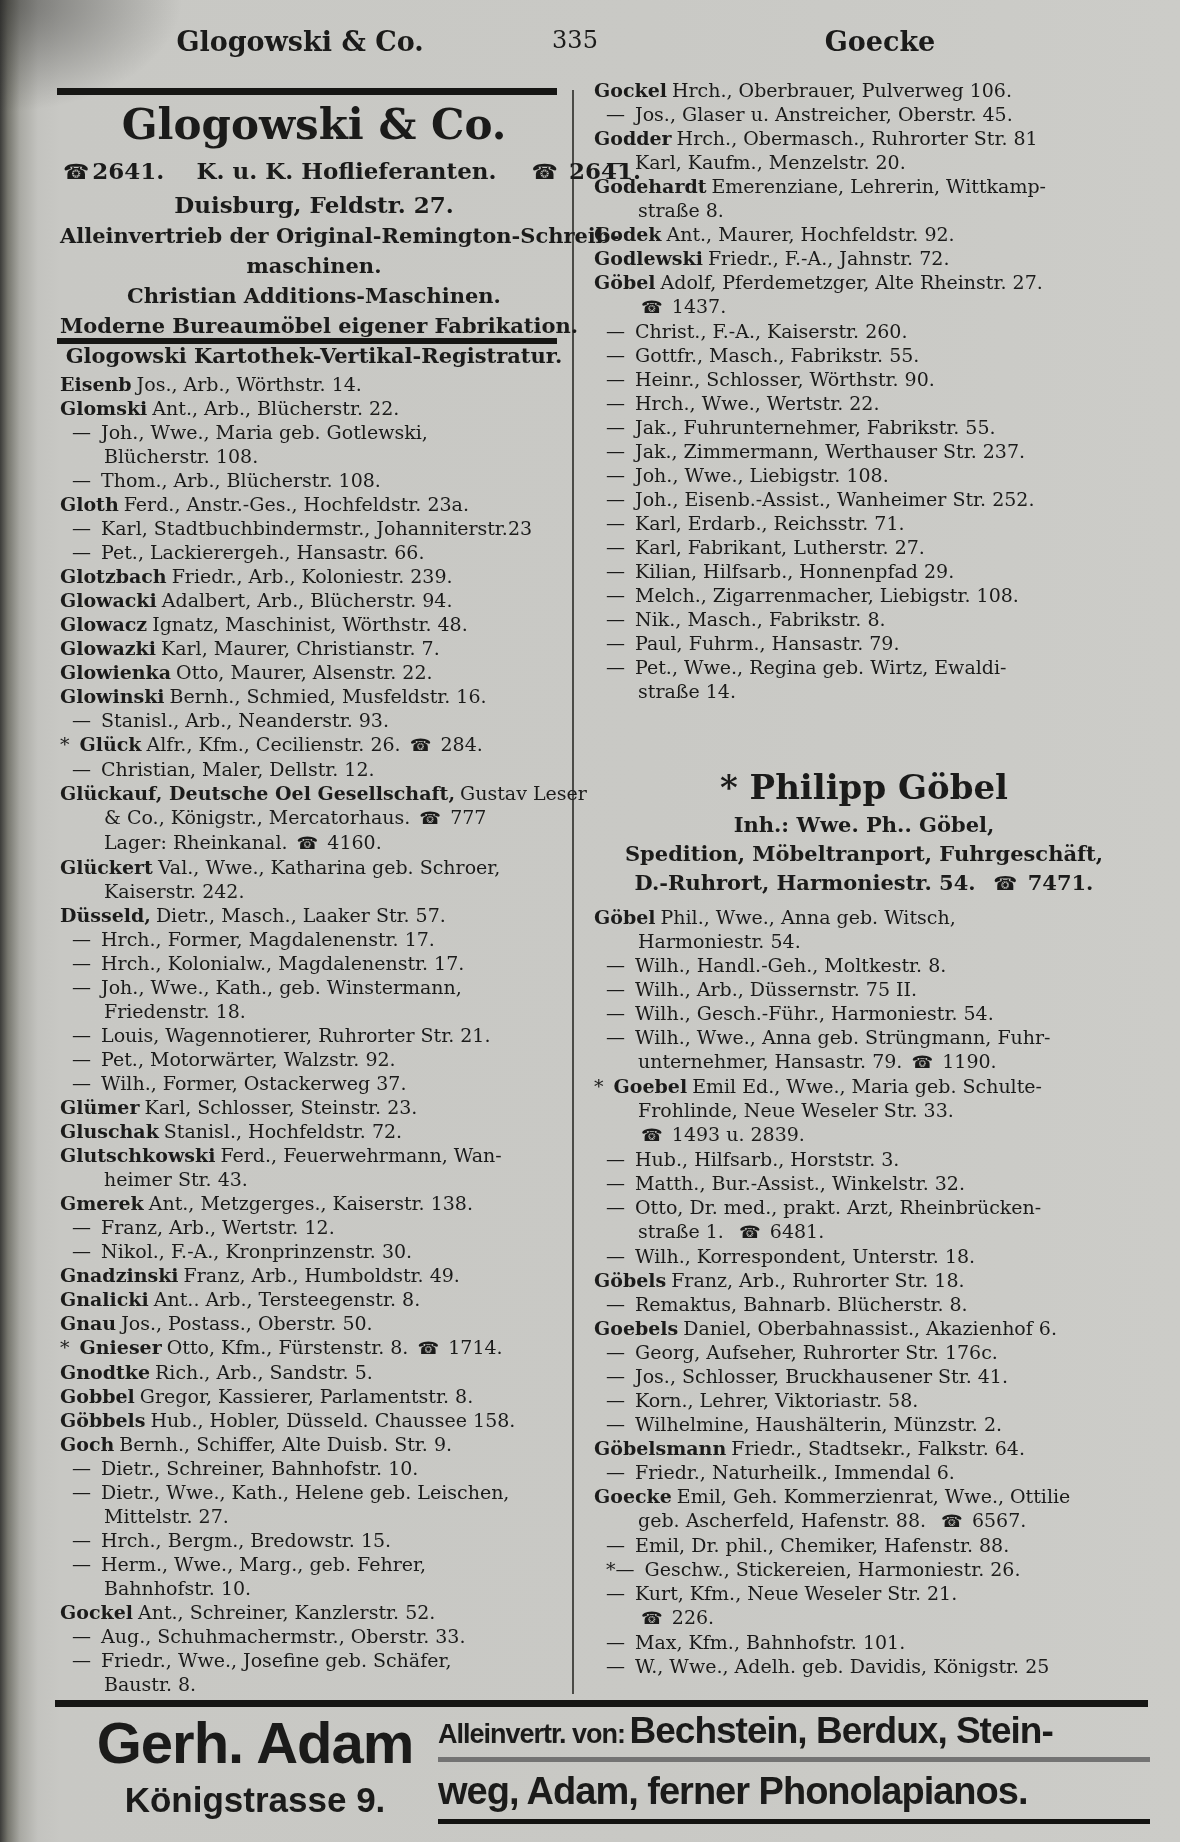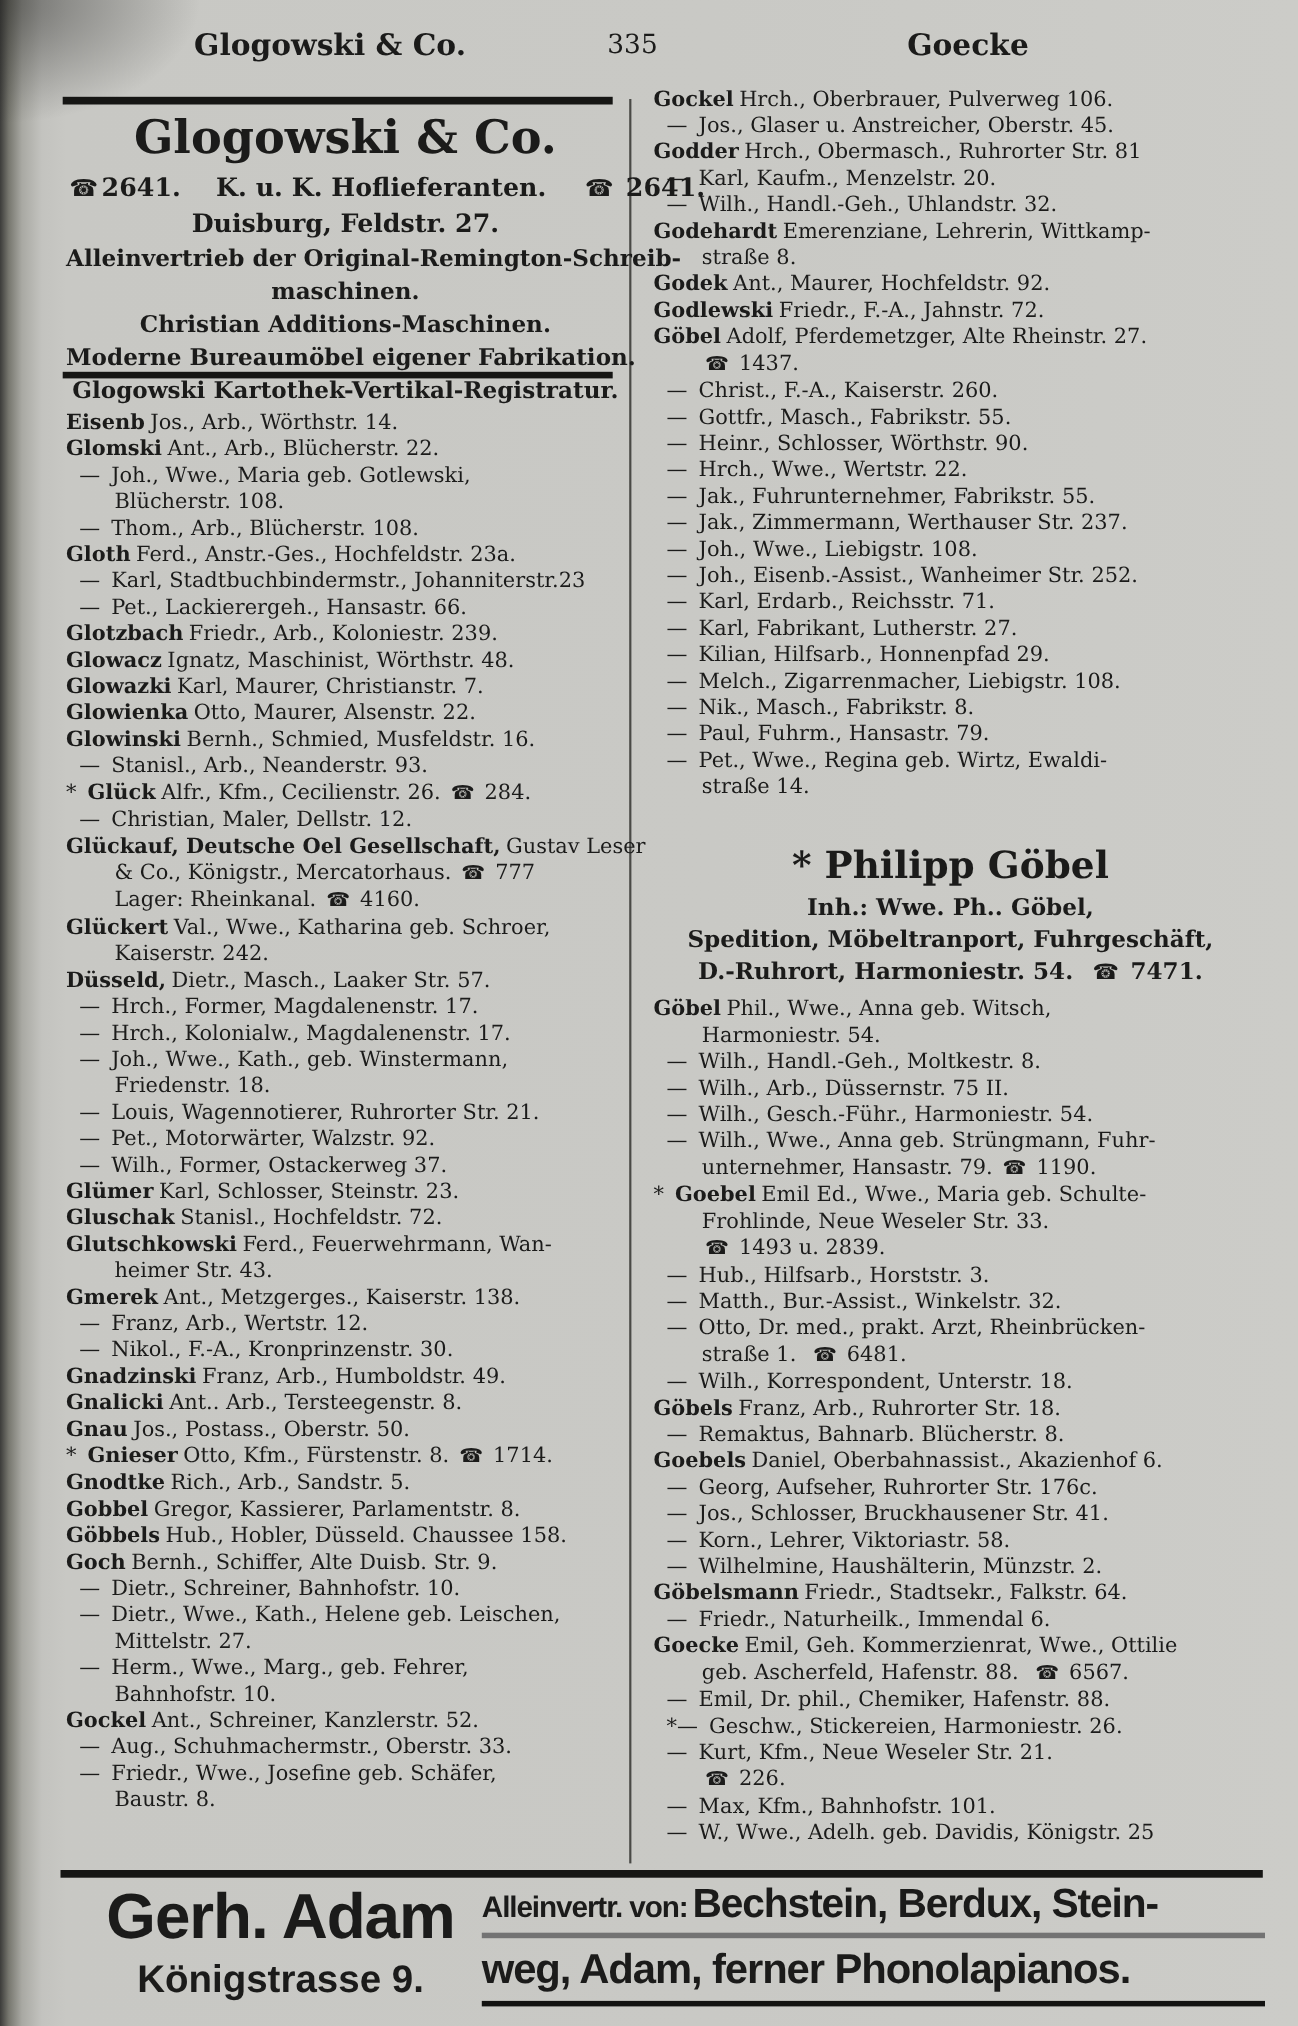--- a/index.html
+++ b/index.html
@@ -95,20 +95,21 @@
 <div class="left-entries">
     <div class="ln"><span class="b">Eisenb</span>Jos., Arb., Wörthstr. 14.</div>
     <div class="ln"><span class="b">Glomski</span>Ant., Arb., Blücherstr. 22.</div>
     <div class="ln i1"><span class="pfx">— </span>Joh., Wwe., Maria geb. Gotlewski,</div>
     <div class="ln i2">Blücherstr. 108.</div>
     <div class="ln i1"><span class="pfx">— </span>Thom., Arb., Blücherstr. 108.</div>
     <div class="ln"><span class="b">Gloth</span>Ferd., Anstr.-Ges., Hochfeldstr. 23a.</div>
     <div class="ln i1"><span class="pfx">— </span>Karl, Stadtbuchbindermstr., Johanniterstr.23</div>
     <div class="ln i1"><span class="pfx">— </span>Pet., Lackierergeh., Hansastr. 66.</div>
     <div class="ln"><span class="b">Glotzbach</span>Friedr., Arb., Koloniestr. 239.</div>
+    <div class="ln"><span class="b">Glowacki</span>Adalbert, Arb., Blücherstr. 94.</div>
     <div class="ln"><span class="b">Glowacz</span>Ignatz, Maschinist, Wörthstr. 48.</div>
     <div class="ln"><span class="b">Glowazki</span>Karl, Maurer, Christianstr. 7.</div>
     <div class="ln"><span class="b">Glowienka</span>Otto, Maurer, Alsenstr. 22.</div>
     <div class="ln"><span class="b">Glowinski</span>Bernh., Schmied, Musfeldstr. 16.</div>
     <div class="ln i1"><span class="pfx">— </span>Stanisl., Arb., Neanderstr. 93.</div>
     <div class="ln"><span class="pfx">* </span><span class="b">Glück</span>Alfr., Kfm., Cecilienstr. 26. <span class="tel">☎</span> 284.</div>
     <div class="ln i1"><span class="pfx">— </span>Christian, Maler, Dellstr. 12.</div>
     <div class="ln"><span class="b">Glückauf, Deutsche Oel Gesellschaft,</span>Gustav Leser</div>
     <div class="ln i2">&amp; Co., Königstr., Mercatorhaus. <span class="tel">☎</span> 777</div>
     <div class="ln i2">Lager: Rheinkanal. <span class="tel">☎</span> 4160.</div>
@@ -133,34 +134,34 @@
     <div class="ln"><span class="b">Gnalicki</span>Ant.. Arb., Tersteegenstr. 8.</div>
     <div class="ln"><span class="b">Gnau</span>Jos., Postass., Oberstr. 50.</div>
     <div class="ln"><span class="pfx">* </span><span class="b">Gnieser</span>Otto, Kfm., Fürstenstr. 8. <span class="tel">☎</span> 1714.</div>
     <div class="ln"><span class="b">Gnodtke</span>Rich., Arb., Sandstr. 5.</div>
     <div class="ln"><span class="b">Gobbel</span>Gregor, Kassierer, Parlamentstr. 8.</div>
     <div class="ln"><span class="b">Göbbels</span>Hub., Hobler, Düsseld. Chaussee 158.</div>
     <div class="ln"><span class="b">Goch</span>Bernh., Schiffer, Alte Duisb. Str. 9.</div>
     <div class="ln i1"><span class="pfx">— </span>Dietr., Schreiner, Bahnhofstr. 10.</div>
     <div class="ln i1"><span class="pfx">— </span>Dietr., Wwe., Kath., Helene geb. Leischen,</div>
     <div class="ln i2">Mittelstr. 27.</div>
+    <div class="ln i1"><span class="pfx">— </span>Hrch., Bergm., Bredowstr. 15.</div>
     <div class="ln i1"><span class="pfx">— </span>Herm., Wwe., Marg., geb. Fehrer,</div>
     <div class="ln i2">Bahnhofstr. 10.</div>
     <div class="ln"><span class="b">Gockel</span>Ant., Schreiner, Kanzlerstr. 52.</div>
     <div class="ln i1"><span class="pfx">— </span>Aug., Schuhmachermstr., Oberstr. 33.</div>
     <div class="ln i1"><span class="pfx">— </span>Friedr., Wwe., Josefine geb. Schäfer,</div>
     <div class="ln i2">Baustr. 8.</div>
   </div>
 
 <div class="right-top">
     <div class="ln"><span class="b">Gockel</span>Hrch., Oberbrauer, Pulverweg 106.</div>
     <div class="ln i1"><span class="pfx">— </span>Jos., Glaser u. Anstreicher, Oberstr. 45.</div>
     <div class="ln"><span class="b">Godder</span>Hrch., Obermasch., Ruhrorter Str. 81</div>
     <div class="ln i1"><span class="pfx">— </span>Karl, Kaufm., Menzelstr. 20.</div>
-    <div class="ln i1"><span class="pfx">— </span>Wilh., Handl.-Geh., Uhlandstr. 32.</div>
     <div class="ln"><span class="b">Godehardt</span>Emerenziane, Lehrerin, Wittkamp-</div>
     <div class="ln i2">straße 8.</div>
     <div class="ln"><span class="b">Godek</span>Ant., Maurer, Hochfeldstr. 92.</div>
     <div class="ln"><span class="b">Godlewski</span>Friedr., F.-A., Jahnstr. 72.</div>
     <div class="ln"><span class="b">Göbel</span>Adolf, Pferdemetzger, Alte Rheinstr. 27.</div>
     <div class="ln i2"><span class="tel">☎</span> 1437.</div>
     <div class="ln i1"><span class="pfx">— </span>Christ., F.-A., Kaiserstr. 260.</div>
     <div class="ln i1"><span class="pfx">— </span>Gottfr., Masch., Fabrikstr. 55.</div>
     <div class="ln i1"><span class="pfx">— </span>Heinr., Schlosser, Wörthstr. 90.</div>
     <div class="ln i1"><span class="pfx">— </span>Hrch., Wwe., Wertstr. 22.</div>

